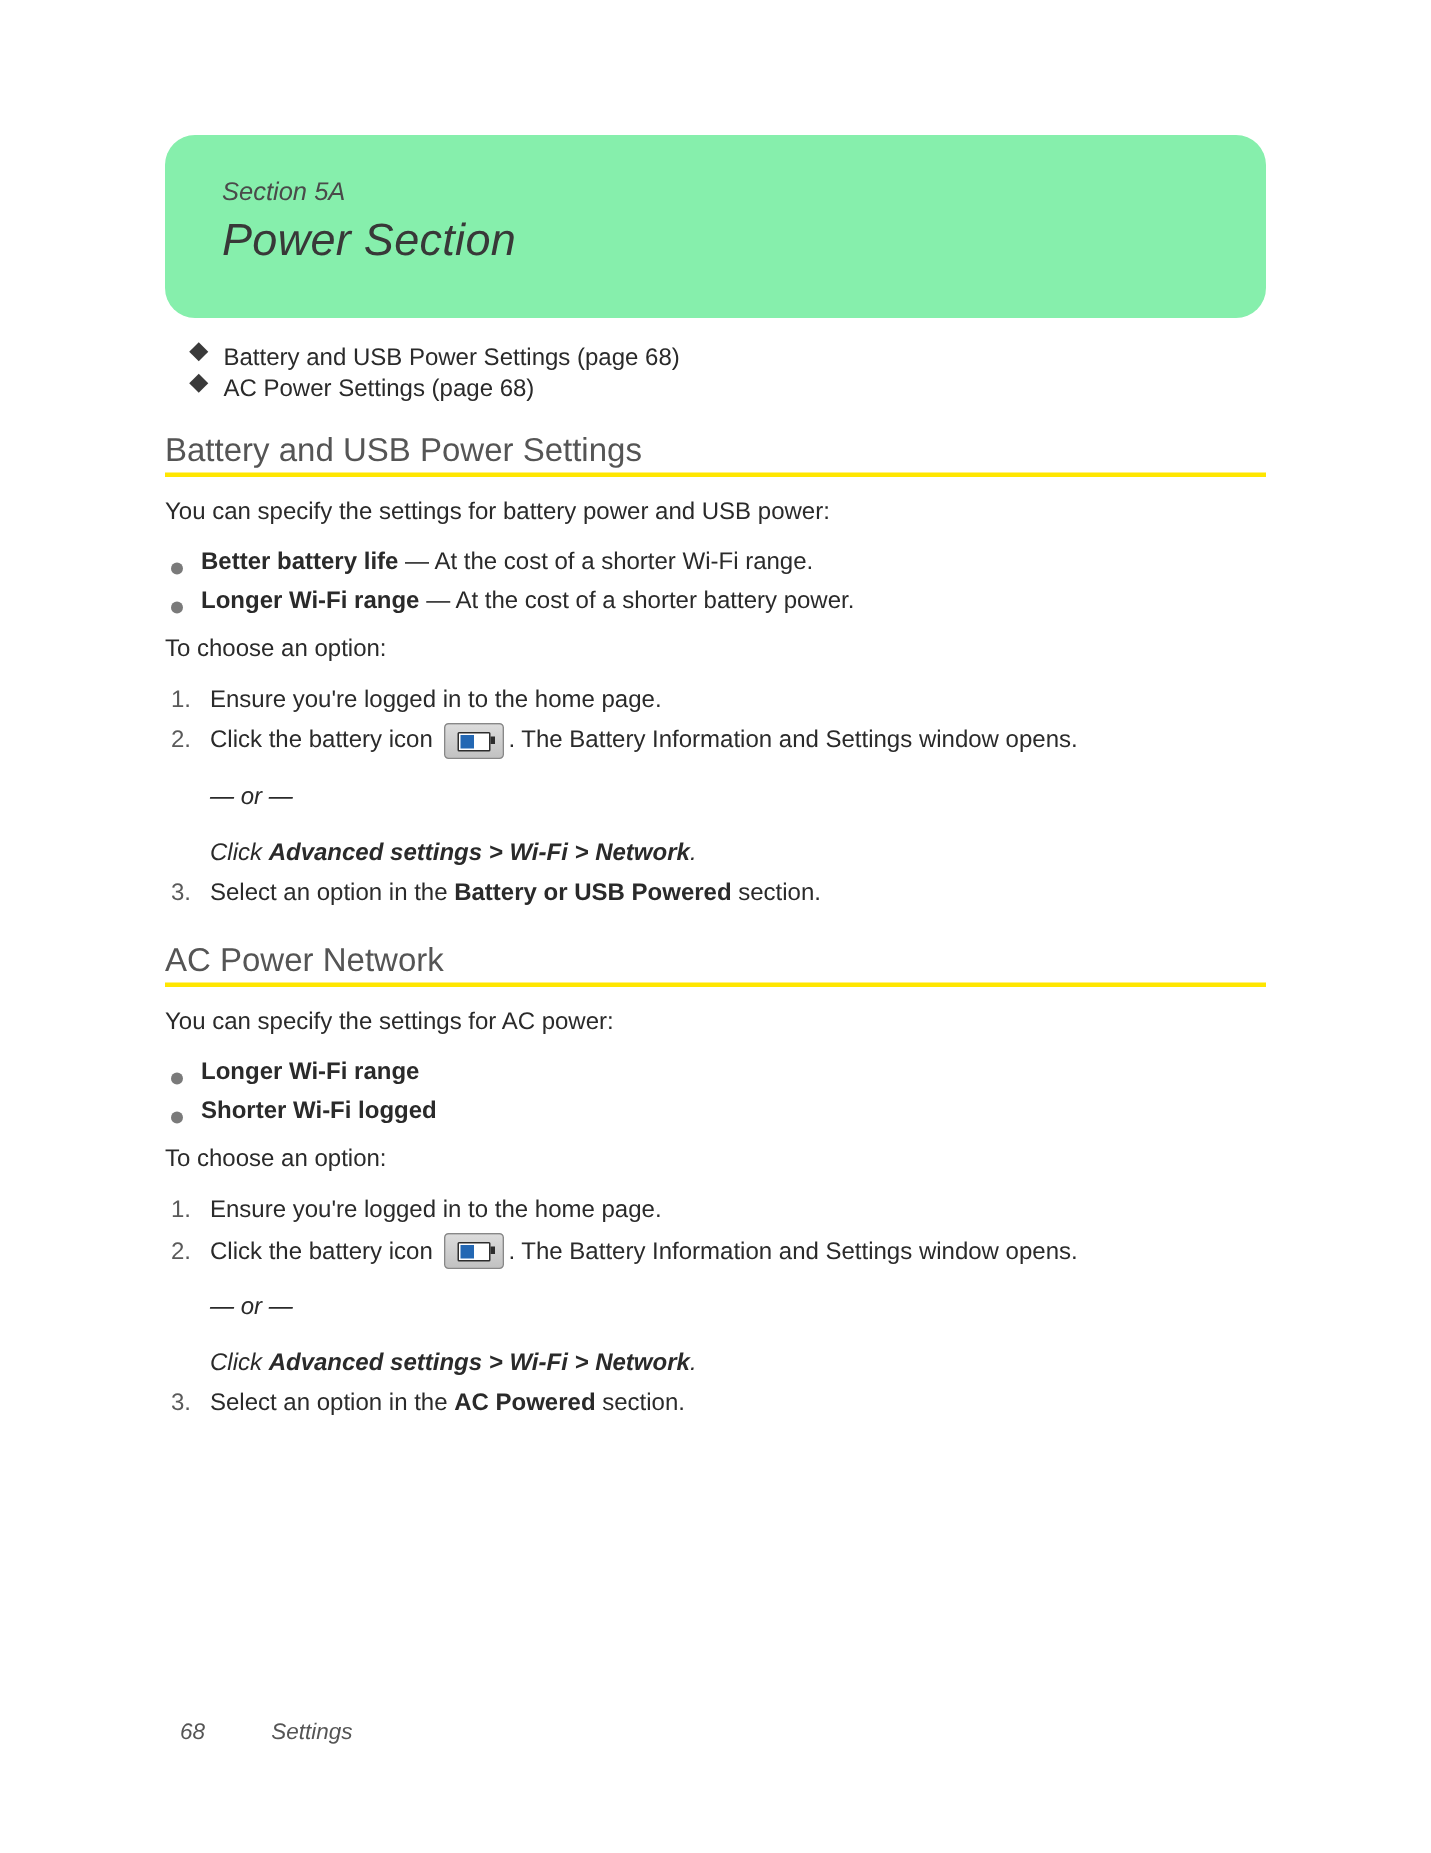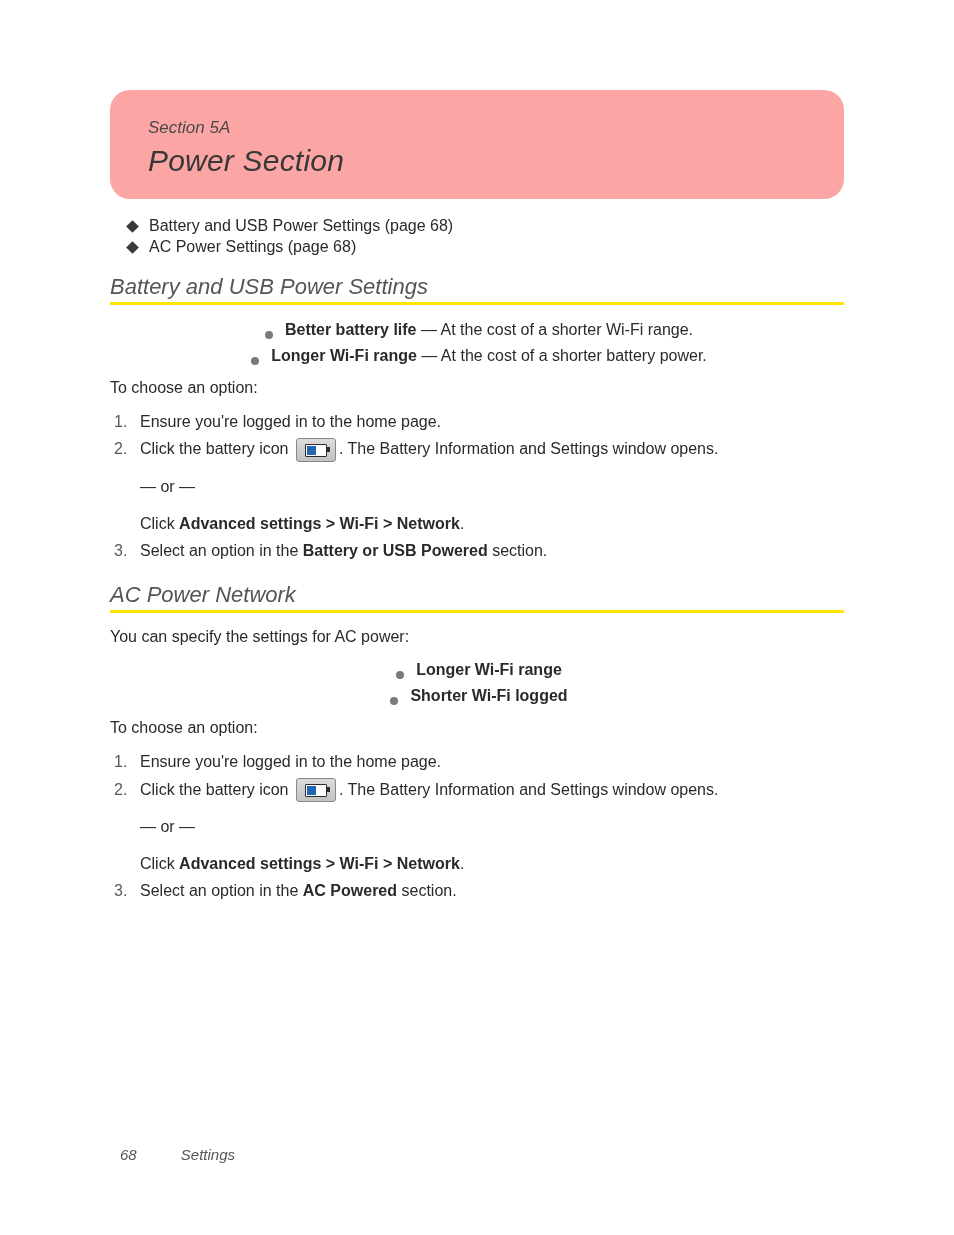--- a/index.html
+++ b/index.html
@@ -10,57 +10,56 @@
     color: #2a2a2a;
   }
   .page {
     width: 954px;
     height: 1235px;
     box-sizing: border-box;
     padding: 90px 110px 60px 110px;
     position: relative;
   }
   .header-box {
-    background: #fca5a5;
+    background: #86efac;
     border-radius: 20px;
-    padding: 28px 38px 21px 38px;
+    padding: 28px 38px 34px 38px;
     margin-bottom: 18px;
   }
   .section-label {
     font-style: italic;
     font-size: 17px;
     color: #4a4a4a;
     margin-bottom: 6px;
   }
   .section-title {
     font-style: italic;
     font-size: 30px;
     color: #383838;
     letter-spacing: 0.2px;
   }
   .toc {
     margin: 18px 0 14px 0;
   }
   .toc-item {
     display: flex;
-    align-items: center;
+    align-items: flex-start;
     font-size: 16px;
     margin: 3px 0 3px 18px;
   }
   .diamond-icon {
     display: inline-block;
     width: 9px;
     height: 9px;
     background: #3a3a3a;
     transform: rotate(45deg);
     margin-right: 12px;
     flex: none;
   }
   .h2 {
-    font-style: italic;
     font-size: 22px;
     color: #555;
     margin-top: 18px;
     margin-bottom: 2px;
   }
   .divider {
     height: 0;
     border-bottom: 3px solid #ffe600;
     margin-bottom: 12px;
   }
@@ -71,21 +70,20 @@
   }
   .bullet-list {
     margin: 4px 0 8px 0;
   }
   .bullet-item {
     display: flex;
     align-items: baseline;
     font-size: 16px;
     line-height: 1.6;
     margin-left: 4px;
-    justify-content: center;
   }
   .disc-icon {
     display: inline-block;
     width: 8px;
     height: 8px;
     background: #7a7a7a;
     border-radius: 50%;
     margin-right: 12px;
     flex: none;
     position: relative;
@@ -108,20 +106,21 @@
     width: 26px;
     flex: none;
     color: #5a5a5a;
   }
   .ol-body {
     flex: 1;
   }
   .sub-line {
     display: block;
     margin-top: 10px;
+    font-style: italic;
   }
   .battery-badge {
     display: inline-flex;
     vertical-align: middle;
     width: 38px;
     height: 22px;
     background: linear-gradient(#dcdcdc, #c2c2c2);
     border: 1px solid #888;
     border-radius: 3px;
     margin: 0 3px;
@@ -182,20 +181,21 @@
     </div>
     <div class="toc-item">
       <span class="diamond-icon"></span>
       <span>AC Power Settings (page 68)</span>
     </div>
   </div>
 
   <div class="h2">Battery and USB Power Settings</div>
   <div class="divider"></div>
 
+  <div class="para">You can specify the settings for battery power and USB power:</div>
 
   <div class="bullet-list">
     <div class="bullet-item">
       <span class="disc-icon"></span>
       <span>
         <span class="bold">Better battery life</span><span> — At the cost of a shorter Wi-Fi range.</span>
       </span>
     </div>
     <div class="bullet-item">
       <span class="disc-icon"></span>

